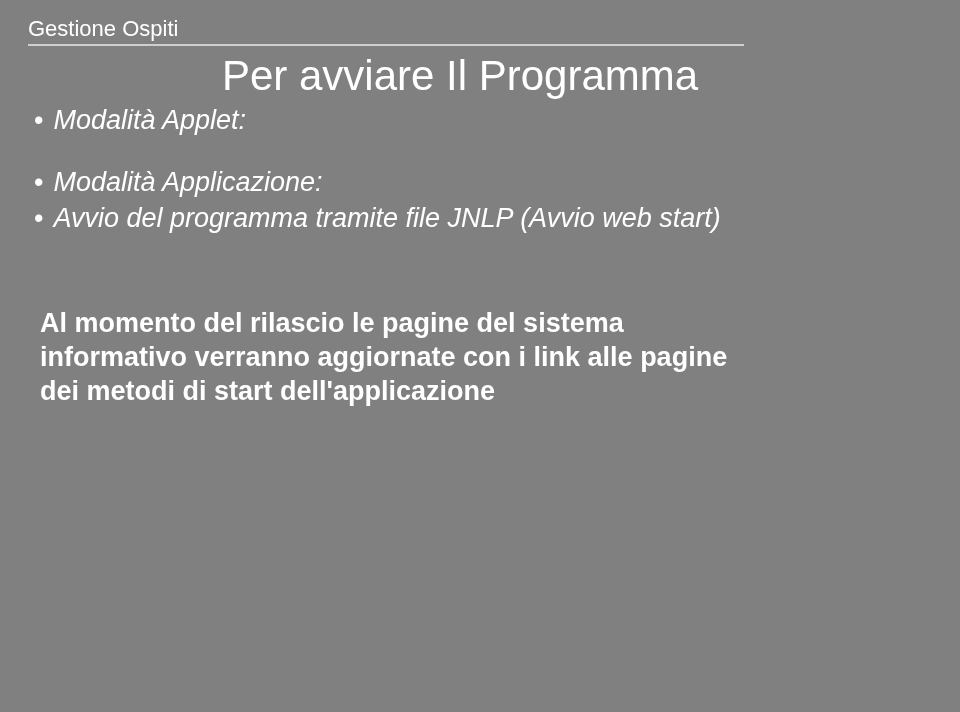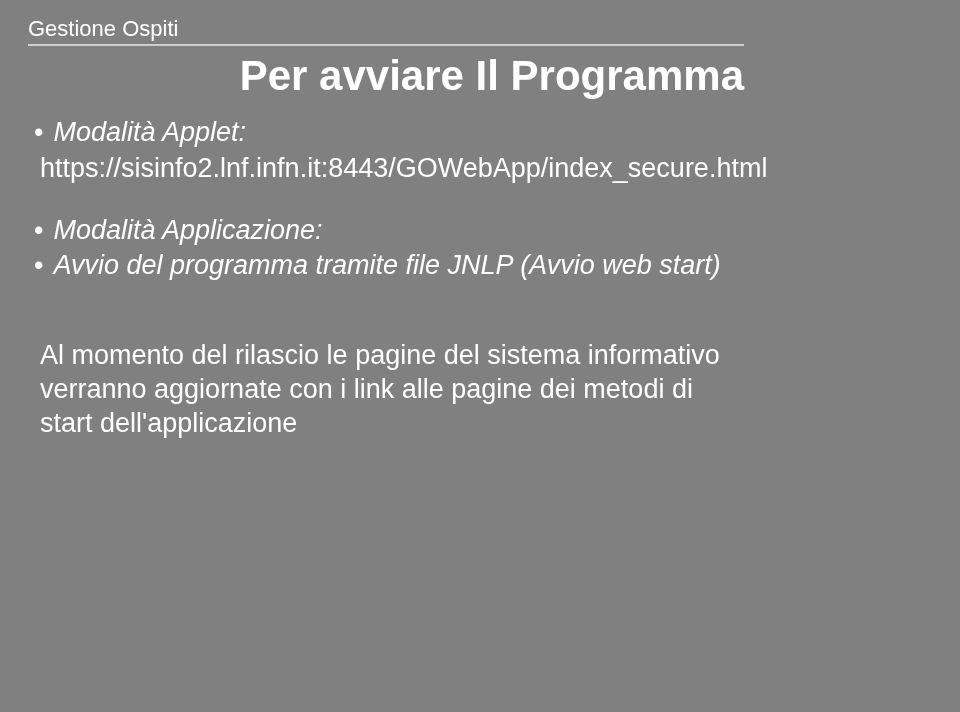--- a/index.html
+++ b/index.html
@@ -20,25 +20,25 @@
     font-size: 22px;
     font-weight: 400;
     border-bottom: 2px solid #cfcfcf;
     padding-bottom: 2px;
     margin-bottom: 6px;
     width: 100%;
   }
   .title-line {
     color: #ffffff;
     font-size: 42px;
-    font-weight: 700;
-    text-align: right;
+    font-weight: 400;
+    text-align: center;
     padding-left: 148px;
     margin-top: 4px;
-    margin-bottom: 16px;
+    margin-bottom: 4px;
   }
   .bullets {
     margin-top: 2px;
     padding-left: 6px;
   }
   .bullet {
     color: #ffffff;
     font-size: 27px;
     line-height: 1.25;
     display: flex;
@@ -68,31 +68,30 @@
 
   <div class="section-header">Gestione Ospiti</div>
 
   <div class="title-line">Per avviare Il Programma</div>
 
   <div class="bullets">
     <div class="bullet">
       <span class="dot">•</span>
       <span class="txt">Modalità Applet:</span>
     </div>
-    <div class="noindent-text">https://sisinfo2.lnf.infn.it:8443/GOWebApp/index_secure.html</div>
   </div>
 
   <div class="bullets group">
     <div class="bullet">
       <span class="dot">•</span>
       <span class="txt">Modalità Applicazione:</span>
     </div>
     <div class="bullet">
       <span class="dot">•</span>
       <span class="txt">Avvio del programma tramite file JNLP (Avvio web start)</span>
     </div>
   </div>
 
-  <div class="bullets group" style="margin-top:56px;">
+  <div class="bullets group" style="margin-top:72px;font-weight:bold;">
     <div class="noindent-text">Al momento del rilascio le pagine del sistema informativo verranno aggiornate con i link alle pagine dei metodi di start dell'applicazione</div>
   </div>
 
 </div>
 
 </body></html>

